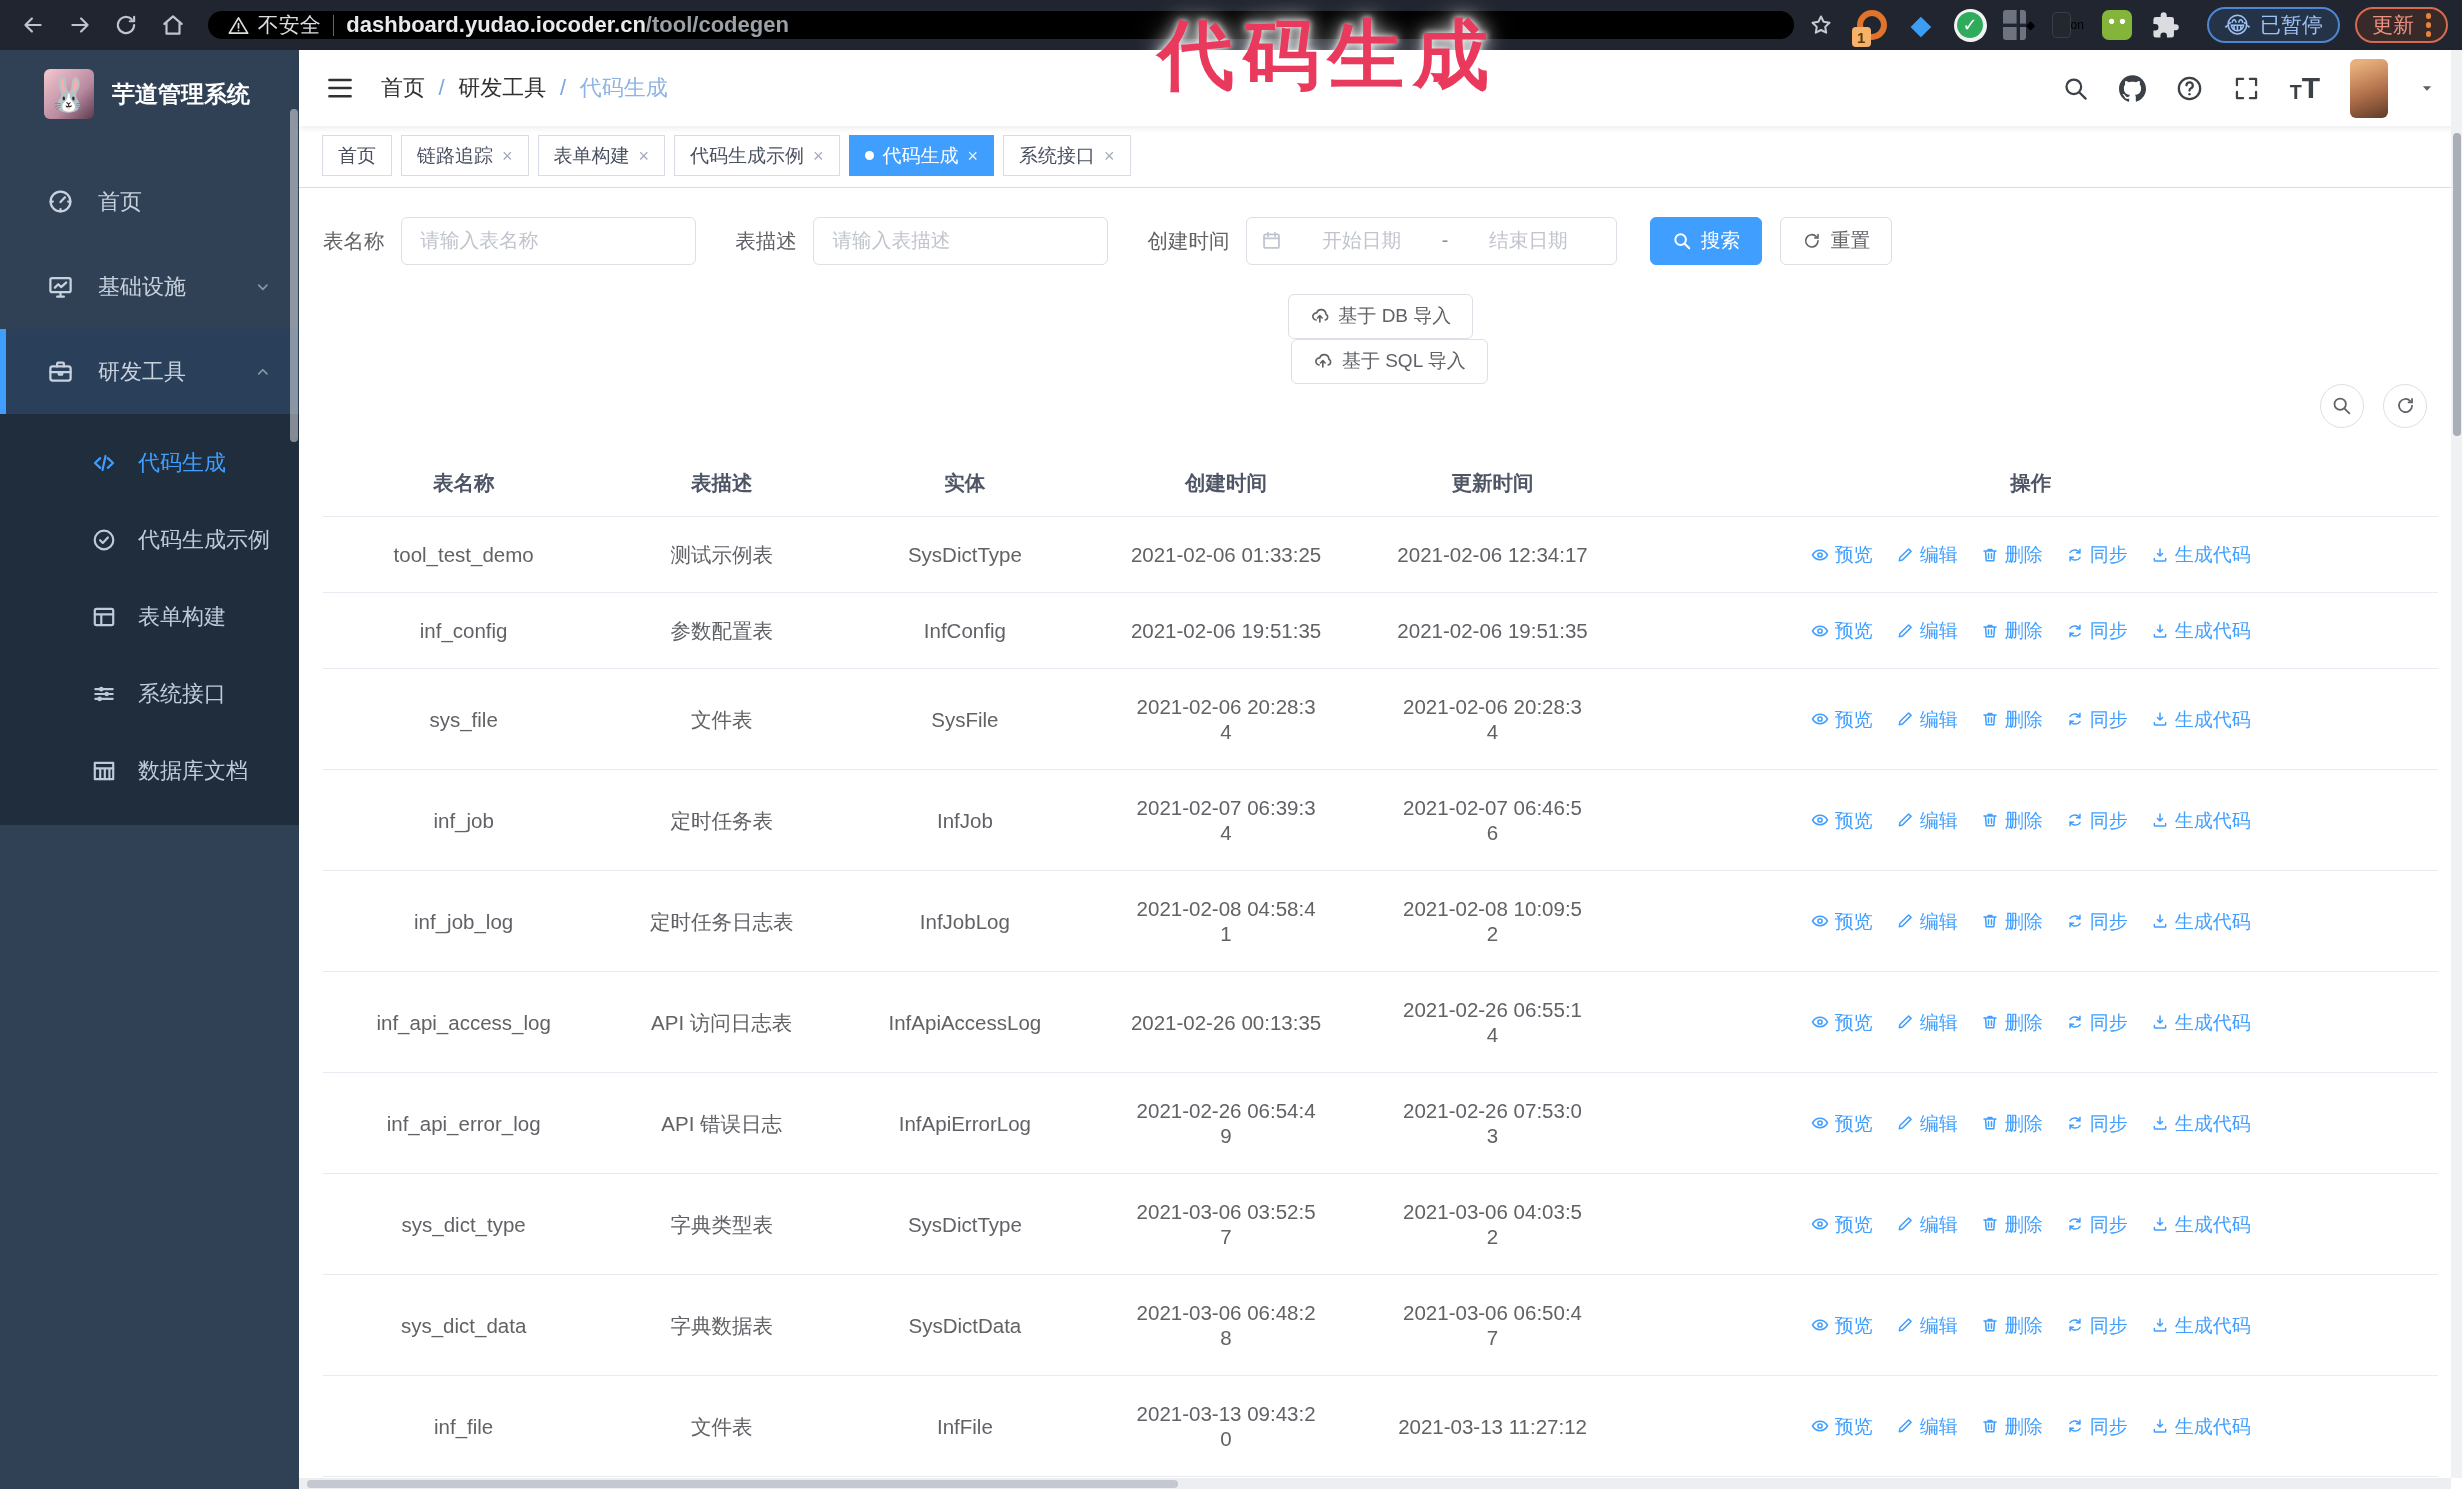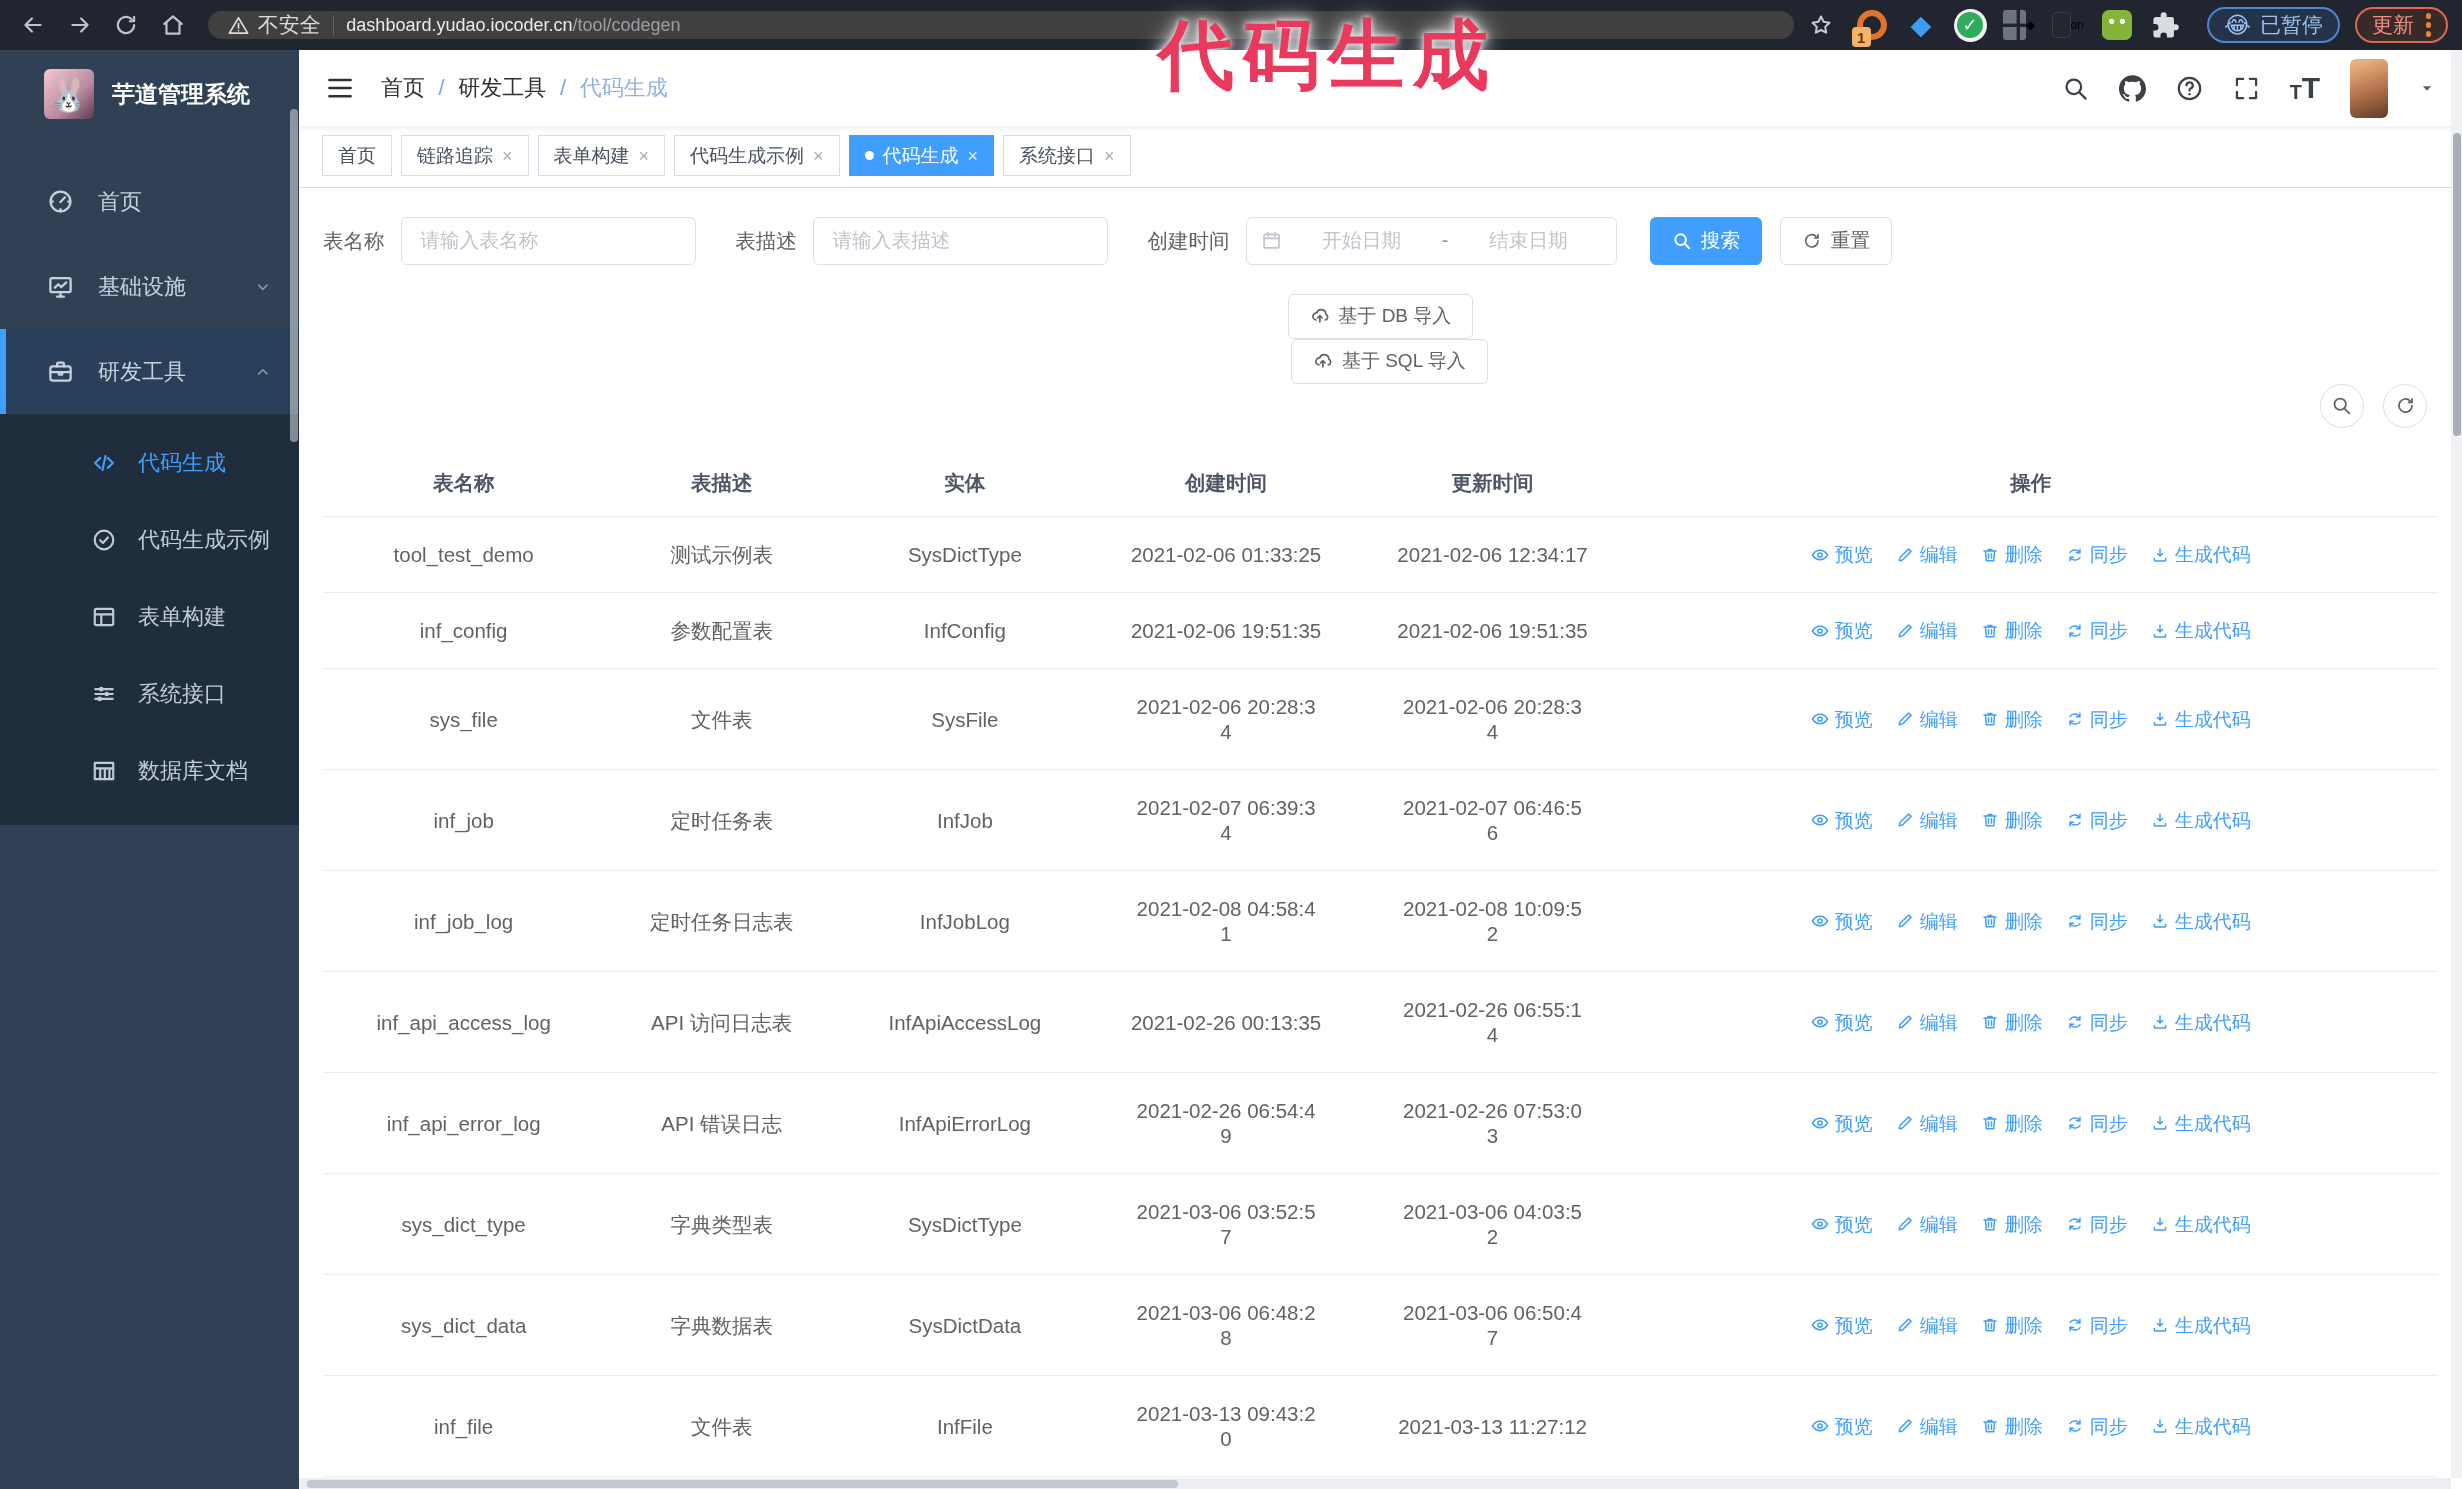--- a/index.html
+++ b/index.html
@@ -4,25 +4,25 @@
 <style>
   * { margin:0; padding:0; box-sizing:border-box; }
   html,body { width:2462px; height:1490px; overflow:hidden; }
   body { font-family:"Liberation Sans","DejaVu Sans",sans-serif; background:#fff; position:relative; }
   svg { display:block; }
 
   
   .browser-bar { height:50px; background:#20252f; display:flex; align-items:center; padding:0 13.6px; gap:7.6px; }
   .nav-ic { width:39px; height:39px; display:flex; align-items:center; justify-content:center; color:#c0c4cb; }
   .nav-ic svg { width:26px; height:26px; }
-  .url-pill { flex:1; height:28px; margin:0 7.6px; background:#404040; border-radius:18px; display:flex; align-items:center; padding:0 19.7px; gap:12px; min-width:0; }
+  .url-pill { flex:1; height:28px; margin:0 7.6px; background:#000000; border-radius:18px; display:flex; align-items:center; padding:0 19.7px; gap:12px; min-width:0; }
   .secure-warn { display:flex; align-items:center; gap:7.6px; color:#dadce0; font-size:21px; }
   .secure-warn svg { width:23px; height:23px; }
   .url-sep { width:1.5px; height:21px; background:#5f6672; }
-  .url-text { font-size:18px; color:#e8eaed; white-space:nowrap; overflow:hidden; }
+  .url-text { font-size:22px; color:#e8eaed; white-space:nowrap; overflow:hidden;font-weight:bold; }
   .url-text .path { color:#9aa0a6; }
   .star-ic { color:#c7cbd1; margin-right:4.5px; }
   .star-ic svg { width:24px; height:24px; }
   .ext-row { display:flex; align-items:center; gap:16.7px; margin:0 10.6px; }
   .ext { width:32px; height:32px; position:relative; display:flex; align-items:center; justify-content:center; }
   .ext-orange { border:6px solid #e0742c; border-radius:50%; width:30px; height:30px; }
   .ext-badge1 { position:absolute; left:-4.5px; bottom:-6px; background:#f6b26b; color:#5c3a00; font-size:15px; line-height:1; padding:2.3px 5.3px; border-radius:3.8px; font-weight:bold; }
   .ext-gem { color:#3d9df3; font-size:27px; }
   .ext-gcheck { background:#f2f2f2; border-radius:50%; width:33px; height:33px; }
   .ext-gcheck .in { width:26px; height:26px; background:#2eac5b; border-radius:50%; color:#fff; font-size:18px; display:flex; align-items:center; justify-content:center; font-weight:bold; }

